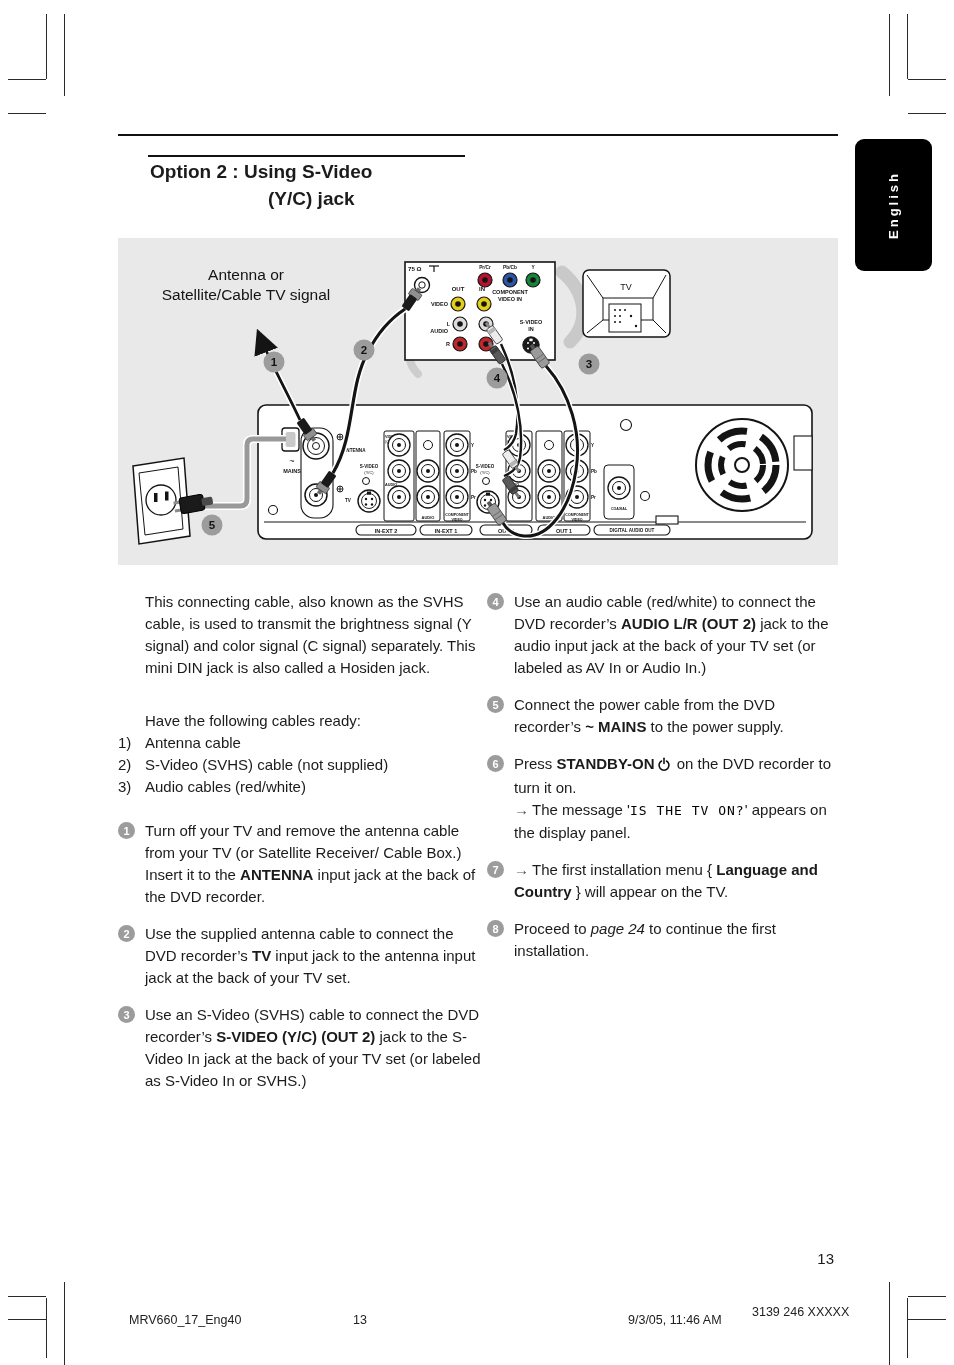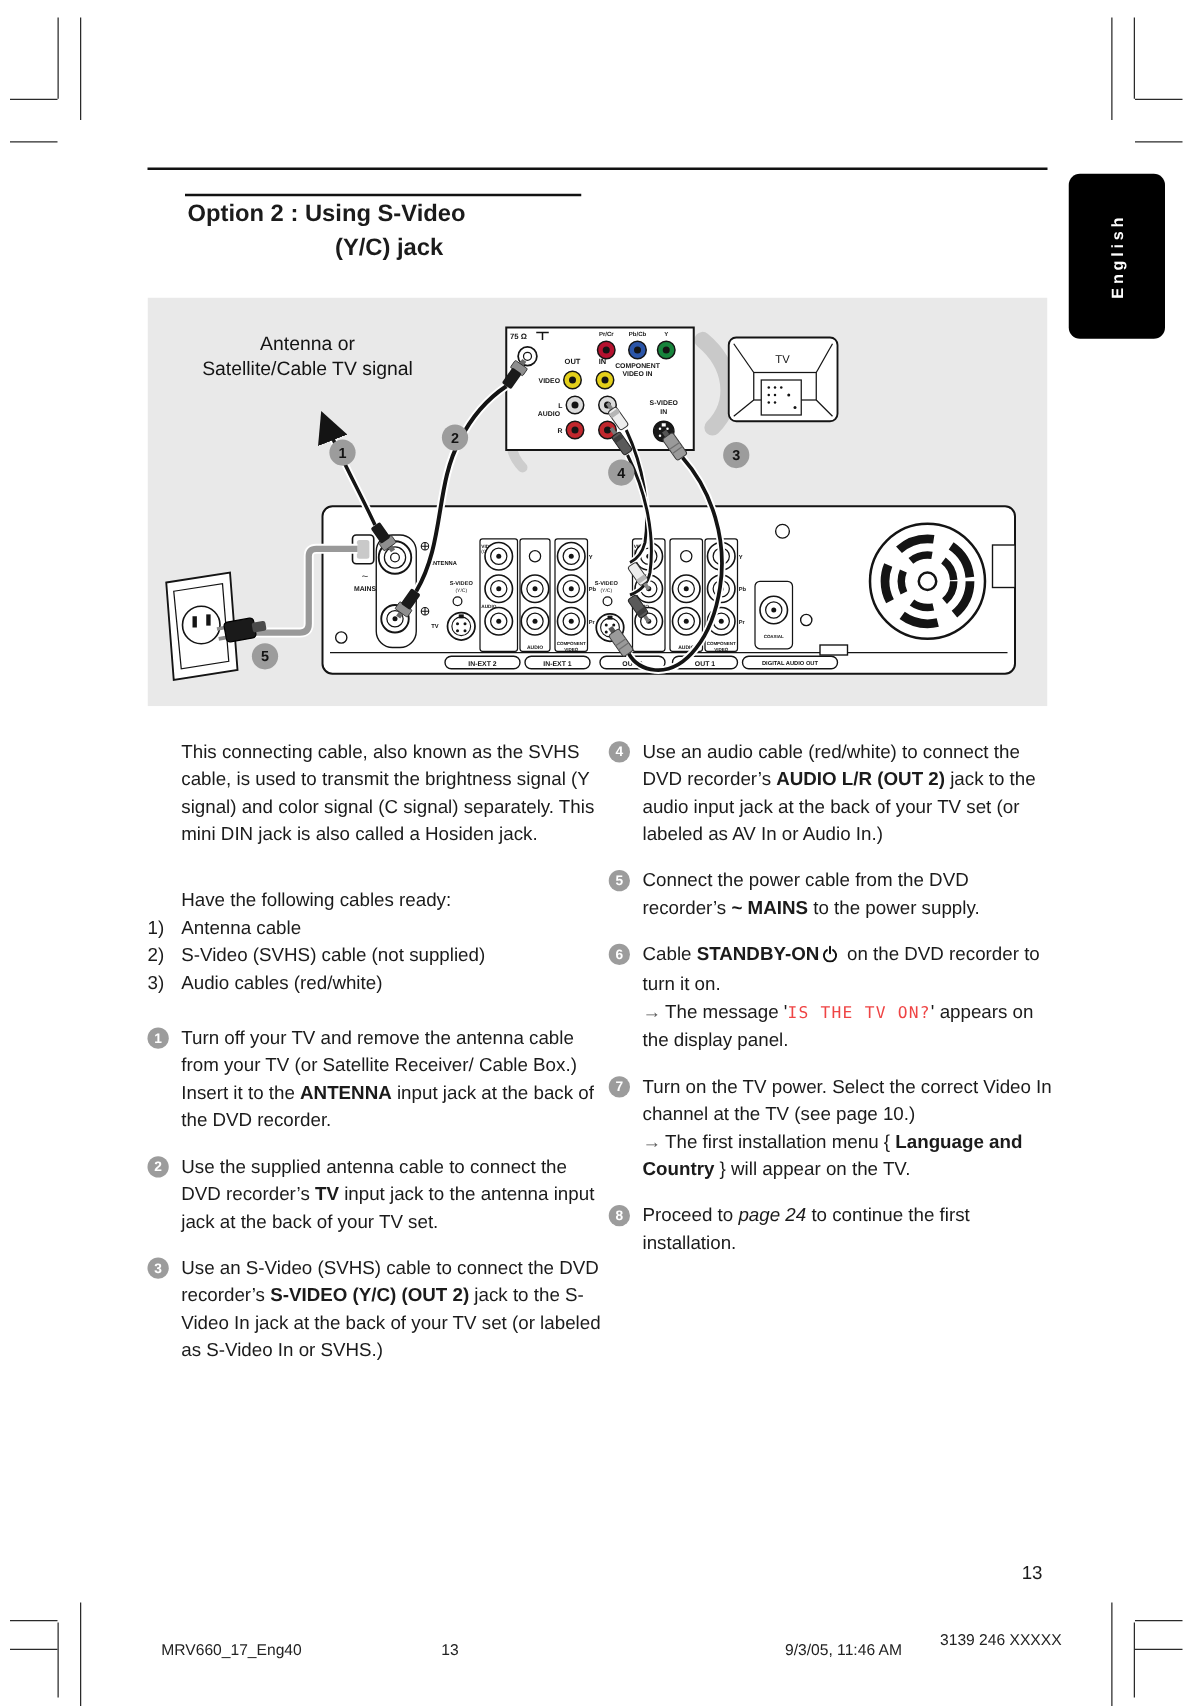--- a/index.html
+++ b/index.html
@@ -34,21 +34,21 @@
   .cablist{margin-bottom:22px;}
   .step{display:flex;margin-bottom:15px;}
   .badge{flex:0 0 27px;}
   .badge i{display:flex;width:17px;height:17px;border-radius:50%;background:#9c9c9c;color:#fff;
            font-style:normal;font-size:11px;font-weight:bold;align-items:center;justify-content:center;margin-top:2px;}
   .stext{flex:1;margin:0;}
   .stext b{font-weight:bold;}
   .bi{font-weight:normal;font-style:italic;}
   .result{display:block;}
   .arr{color:#555;font-weight:bold;margin-right:3px;}
-  .lcd{font-family:"DejaVu Sans Mono",monospace;font-size:13px;letter-spacing:1px;color:#ef4444;}
+  .lcd{font-family:"DejaVu Sans Mono",monospace;font-size:13px;letter-spacing:1px;color:#000000;}
   .pwr{display:inline-block;vertical-align:-2px;margin:0 2px;}
   
   .pgnum{position:absolute;left:770px;top:1250px;width:64px;text-align:right;font-size:15px;}
   .foot{position:absolute;font-size:12.5px;color:#222;}
   .f1{left:93px;top:1313px;margin-left:36px;}
   .f2{left:330px;top:1313px;width:60px;text-align:center;}
   .f3{left:628px;top:1313px;}
   .f4{left:752px;top:1305px;}
 </style>
 </head>
@@ -420,32 +420,32 @@
     <div class="step">
       <span class="badge">
           <i>5</i>
         </span>
       <p class="stext"><span>Connect the power cable from the DVD recorder’s </span><b>~ MAINS</b><span> to the power supply.</span></p>
     </div>
     <div class="step">
       <span class="badge">
           <i>6</i>
         </span>
-      <p class="stext"><span>Cable </span><b>STANDBY-ON</b><span class="pwr"><svg width="14" height="14" viewBox="0 0 16 16">
+      <p class="stext"><span>Press </span><b>STANDBY-ON</b><span class="pwr"><svg width="14" height="14" viewBox="0 0 16 16">
               <path d="M5.2,4.6 A5.6,5.6 0 1 0 10.8,4.6" fill="none" stroke="#111" stroke-width="1.8" stroke-linecap="round"></path>
               <line x1="8" y1="1.5" x2="8" y2="7.5" stroke="#111" stroke-width="1.8" stroke-linecap="round"></line>
             </svg></span><span> on the DVD recorder to turn it on.</span>
         <span class="result"><span class="arr">→</span><span>The message '</span><span class="lcd">IS THE TV ON?</span><span>' appears on the display panel.</span></span>
       </p>
     </div>
     <div class="step">
       <span class="badge">
           <i>7</i>
         </span>
-      <p class="stext"><span>Turn on the TV power.  Select the correct Video In channel at the TV (see page 10.)</span>
+      <p class="stext">
         <span class="result"><span class="arr">→</span><span>The first installation menu { </span><b>Language and Country</b><span> } will appear on the TV.</span></span>
       </p>
     </div>
     <div class="step">
       <span class="badge">
           <i>8</i>
         </span>
       <p class="stext"><span>Proceed to </span><span class="bi">page 24</span><span> to continue the first installation.</span></p>
     </div>
   </div>

